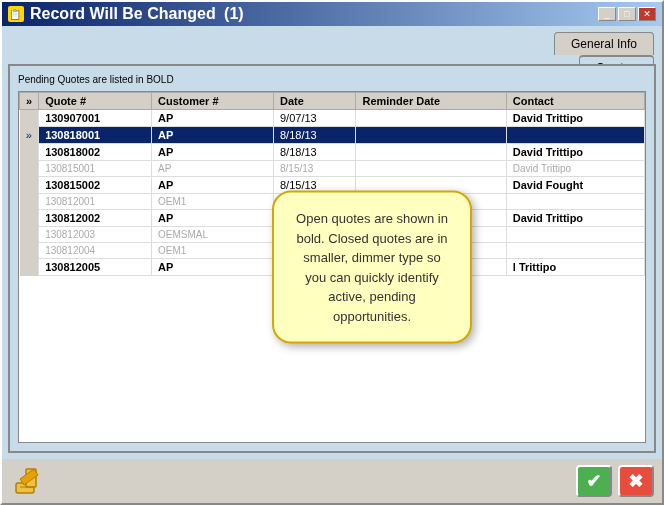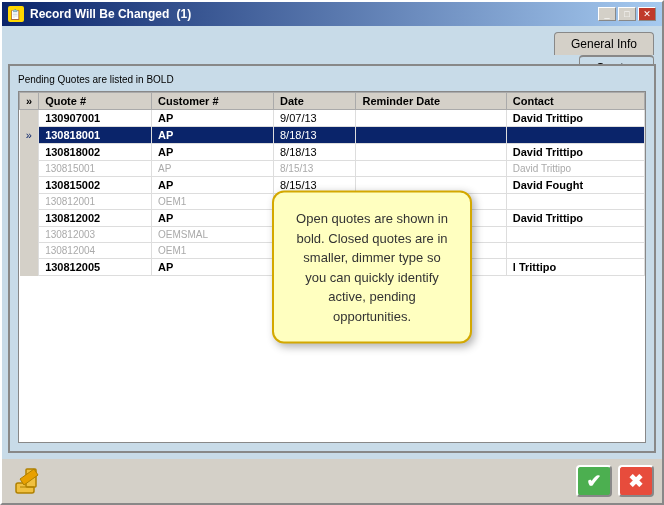--- a/index.html
+++ b/index.html
@@ -45,21 +45,21 @@
       height: 16px;
       background: #ffd700;
       border-radius: 2px;
       display: flex;
       align-items: center;
       justify-content: center;
       font-size: 10px;
     }
 
     .title-text {
-      font-size: 12px;
+      font-size: 16px;
       font-weight: bold;
     }
 
     .title-bar-buttons {
       display: flex;
       gap: 2px;
     }
 
     .title-btn {
       width: 18px;
@@ -236,21 +236,21 @@
     .action-btn.ok { background: #4CAF50; }
     .action-btn.cancel { background: #e74c3c; }
 
     .tooltip-overlay {
       position: absolute;
       top: 50%;
       left: 50%;
       transform: translate(-30%, -50%);
       background: #ffffc0;
       border: 2px solid #d4a800;
-      border-radius: 12px;
+      border-radius: 19px;
       padding: 16px 20px;
       text-align: center;
       font-size: 13px;
       color: #333;
       width: 200px;
       box-shadow: 3px 3px 8px rgba(0,0,0,0.3);
       z-index: 100;
       line-height: 1.5;
     }
 

